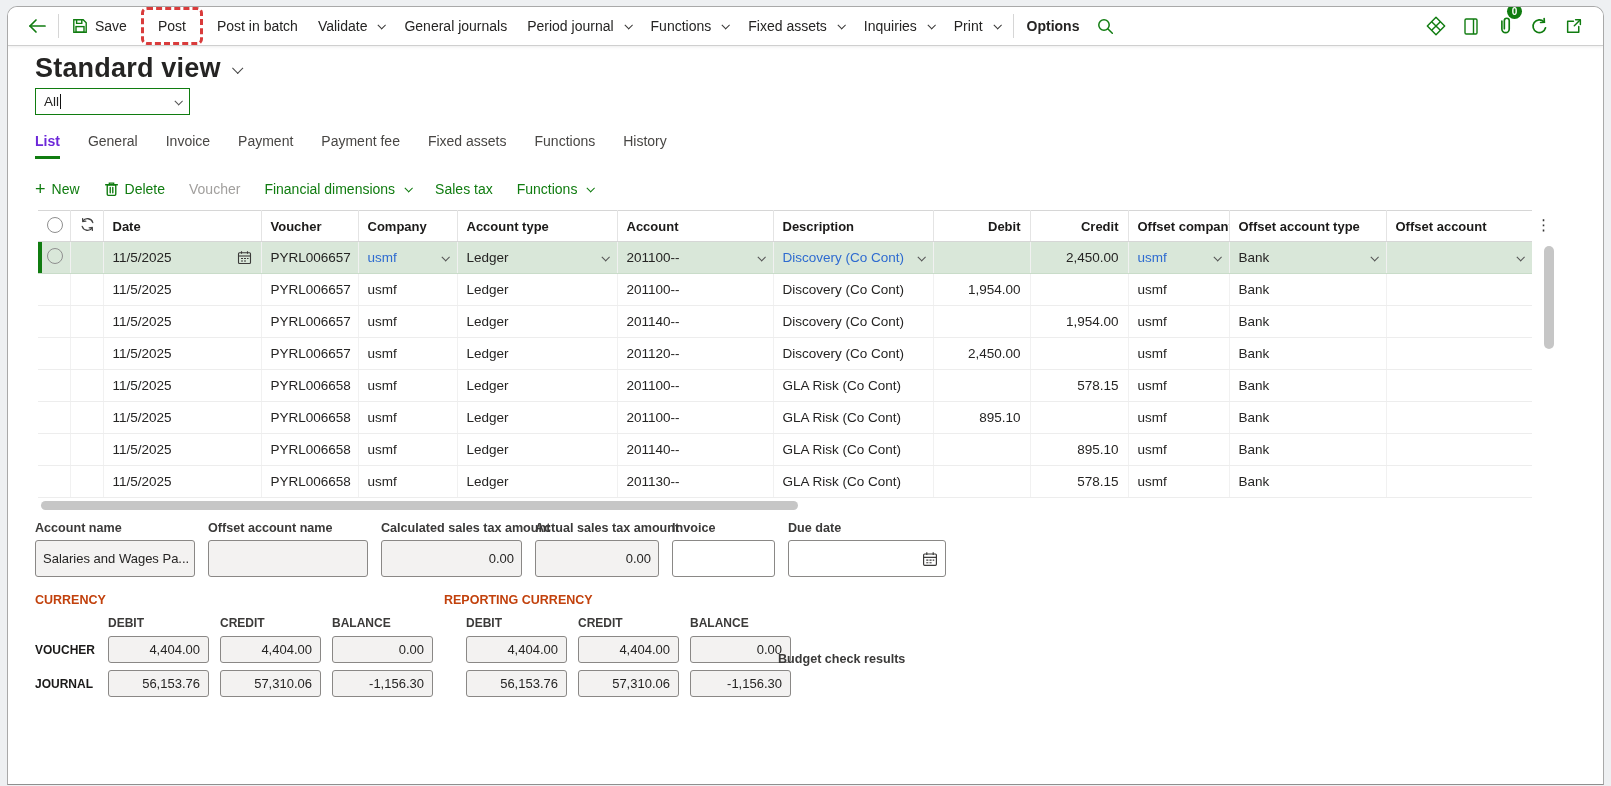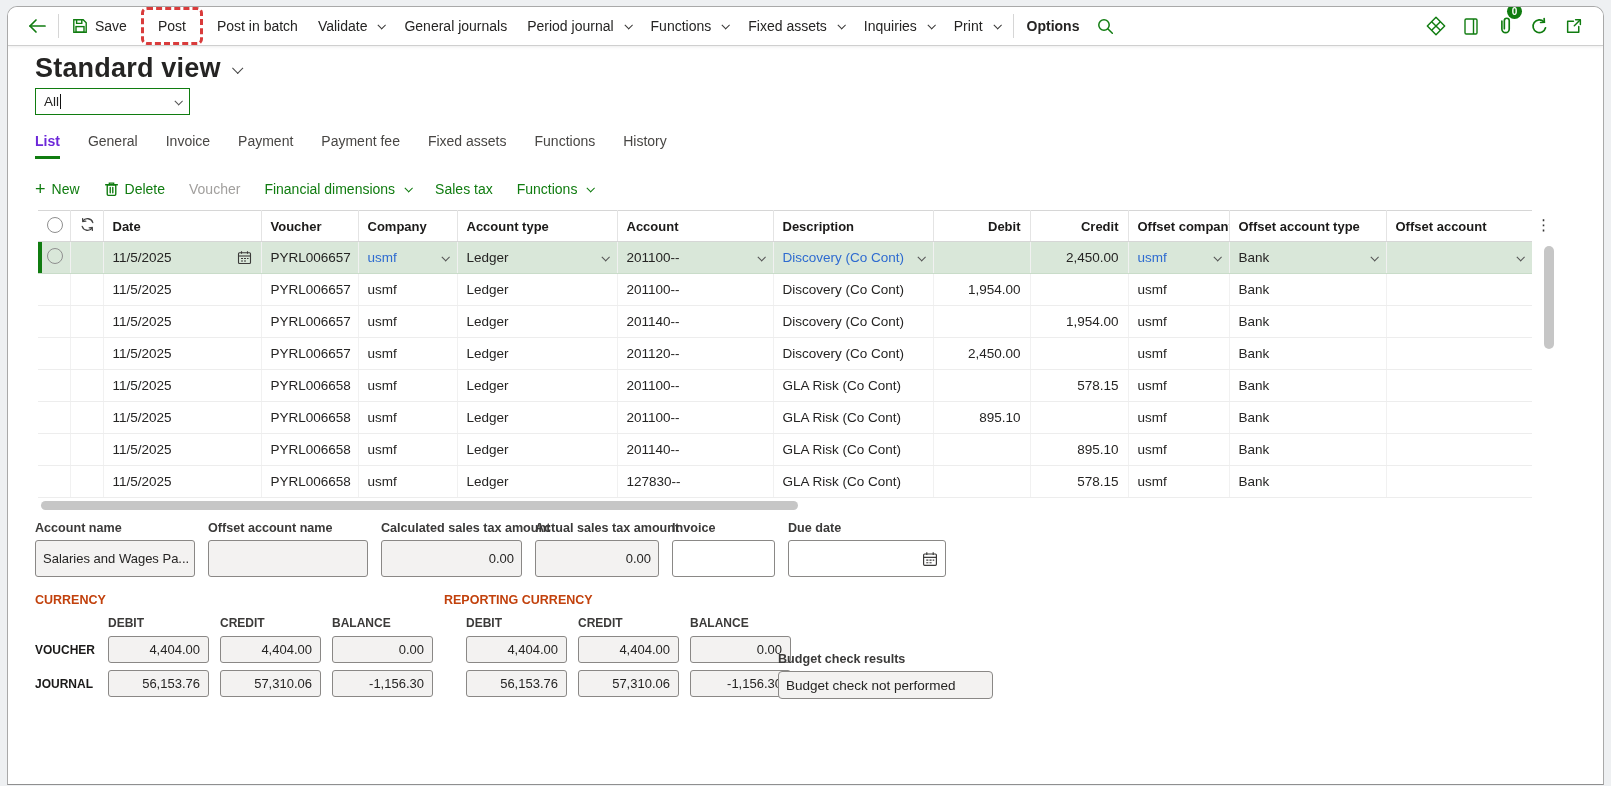--- a/index.html
+++ b/index.html
@@ -505,21 +505,21 @@
           <td></td>
         </tr>
 
         <tr>
           <td></td>
               <td></td>
           <td>11/5/2025</td>
           <td>PYRL006658</td>
           <td>usmf</td>
           <td>Ledger</td>
-          <td>127830--</td>
+          <td>201130--</td>
           <td>GLA Risk (Co Cont)</td>
           <td class="num"></td>
           <td class="num">578.15</td>
           <td>usmf</td>
           <td>Bank</td>
           <td></td>
         </tr>
       </tbody>
         </table>
       <div class="hscroll">
@@ -605,20 +605,17 @@
         <span class="tbox">57,310.06</span>
         <span class="tbox">-1,156.30</span>
         <span class="groupgap"></span>
         <span class="tbox">56,153.76</span>
         <span class="tbox">57,310.06</span>
         <span class="tbox">-1,156.30</span>
       </div>
 
       <div class="budget">
         <div class="flabel">Budget check results</div>
-        <div class="fbox">
-            <span>Budget check not performed</span>
-          </div>
       </div>
     </div>
 
   </div>
 </div>
 
 </body></html>

